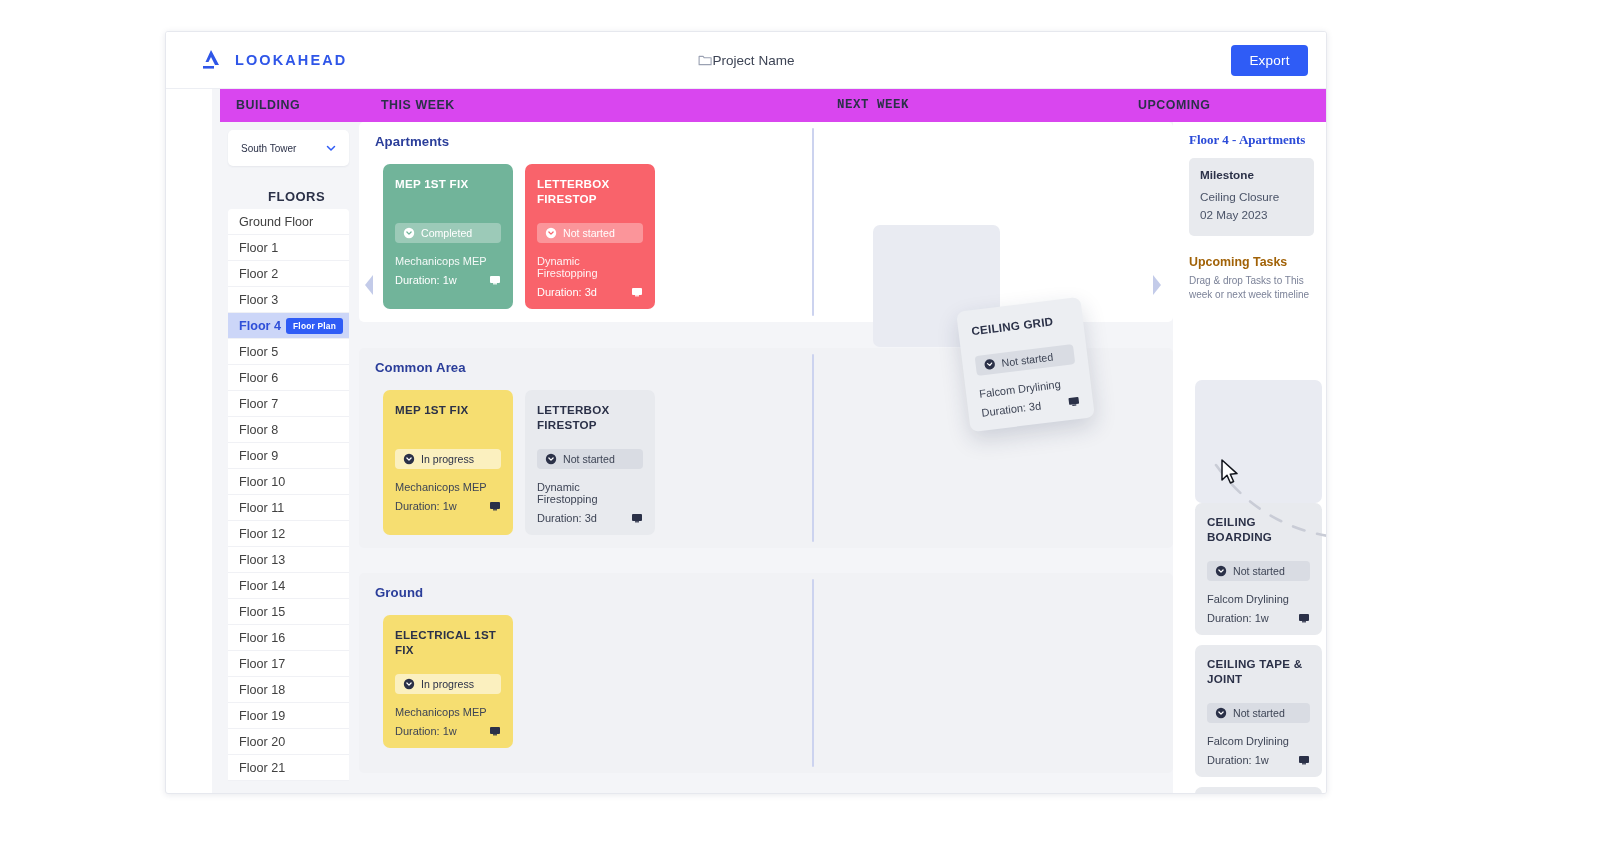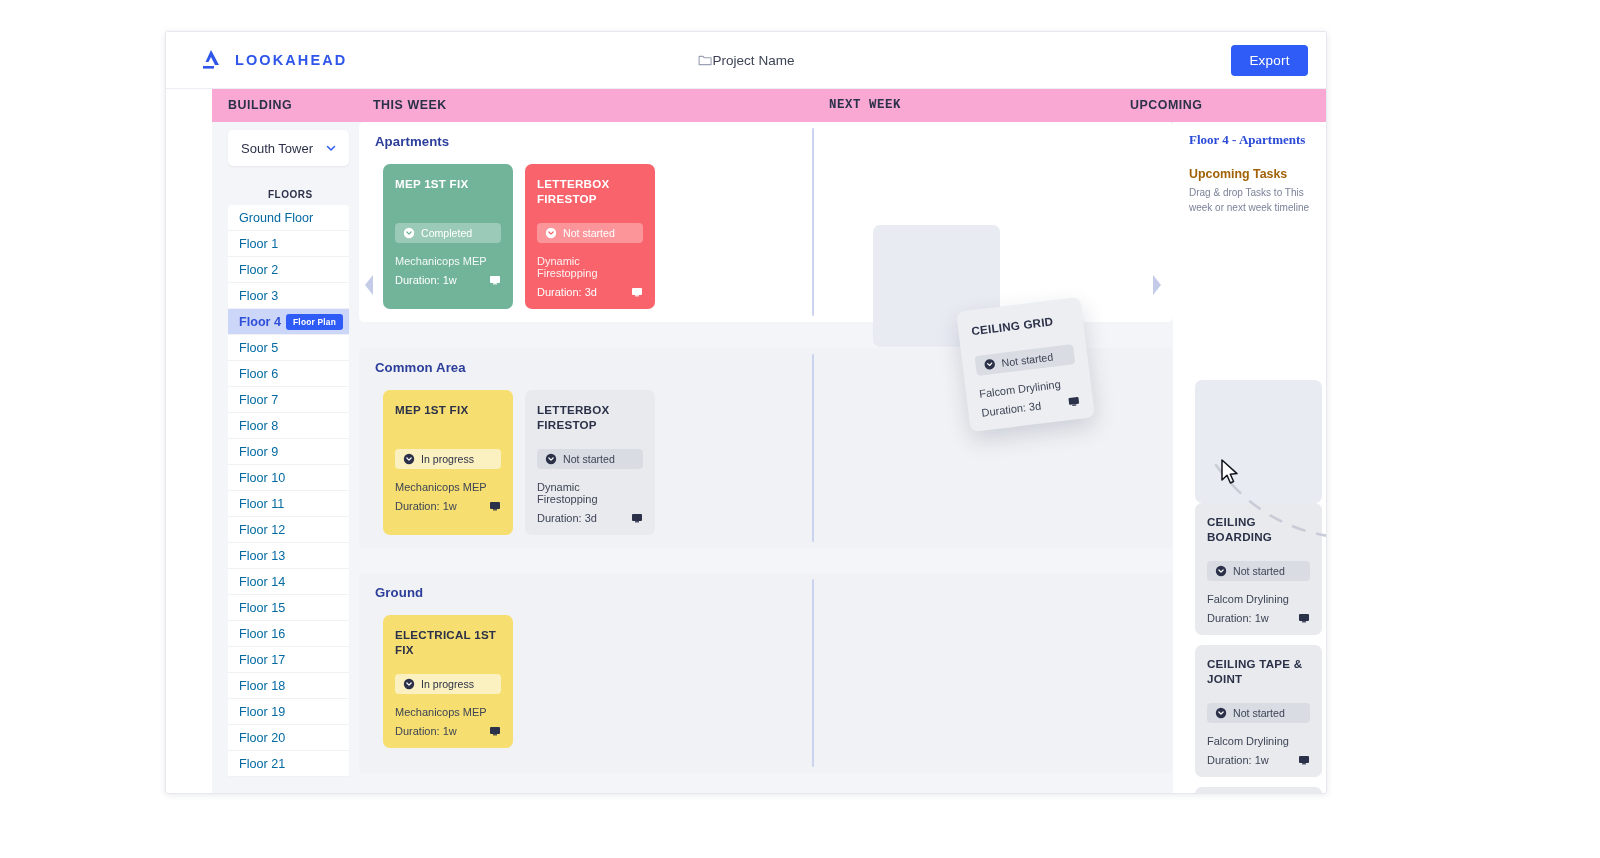--- a/index.html
+++ b/index.html
@@ -58,22 +58,22 @@
   .rail-label { font-size: 7.2px; color: #5a6276; letter-spacing: .1px; }
   .rail-item.active .rail-label { color: #2f5cf6; }
   .rail-ico { width: 15px; height: 15px; display: block; }
 
   
   .board {
     position: absolute; left: 46px; top: 57px; right: 0; bottom: 0;
     background: #f4f5f8;
   }
   .col-headers {
-    position: absolute; left: 0; top: 0; right: 0; height: 33px;
-    background: #f9a8d4;
+    position: absolute; left: 8px; top: 0; right: 0; height: 33px;
+    background: #d946ef;
   }
   .col-title {
     position: absolute; top: 9px;
     font-size: 12.4px; font-weight: 700; letter-spacing: .55px; color: #2b3148;
   }
   .ch-building { left: 16px; }
   .ch-this     { left: 161px; }
   .ch-next     { left: 617px; font-family: Liberation Mono, monospace; }
   .ch-upcoming { left: 918px; }
 
@@ -81,31 +81,31 @@
   .sidebar {
     position: absolute; left: 0; top: 33px; width: 147px; bottom: 0;
     overflow: hidden;
   }
   .tower-select {
     margin: 8px 10px 0 16px; height: 36px; background: #fff;
     border-radius: 5px; display: flex; align-items: center;
     justify-content: space-between; padding: 0 12px 0 13px;
     box-shadow: 0 1px 2px rgba(40,50,90,.07); cursor: pointer;
   }
-  .tower-name { font-size: 13px; color: #2b3148; }
+  .tower-name { font-size: 10px; color: #2b3148; }
   .chev { width: 12px; height: 12px; display: block; }
   .floors-title {
-    margin: 23px 0 5px 16px; font-size: 10px; font-weight: 700;
+    margin: 23px 0 5px 16px; font-size: 13px; font-weight: 700;
     letter-spacing: .5px; color: #2b3148; padding-left: 40px;
   }
   .floor-list { margin: 0 10px 0 16px; }
   .floor-row {
     height: 26px; background: #fff; border-bottom: 1px solid #f0f1f5;
     display: flex; align-items: center; padding-left: 11px;
-    font-size: 12.6px; color: #0369a1; cursor: pointer;
+    font-size: 12.6px; color: #404040; cursor: pointer;
     justify-content: space-between; padding-right: 6px;
   }
   .floor-row:first-child { border-radius: 4px 4px 0 0; }
   .floor-row.sel {
     background: #ccd6f8; color: #2f4fd8; font-weight: 700;
   }
   .floor-badge {
     background: #2f5cf6; color: #fff; font-size: 8.4px; font-weight: 700;
     border-radius: 3px; padding: 3px 7px; letter-spacing: .2px;
   }
@@ -453,20 +453,25 @@
     <svg class="nav-arrow arrow-left" viewBox="0 0 11 22">
       <path d="M9 1 L1 11 L9 21 Z" fill="#c3cbe9"></path>
     </svg>
     <svg class="nav-arrow arrow-right" viewBox="0 0 11 22">
       <path d="M2 1 L10 11 L2 21 Z" fill="#c3cbe9"></path>
     </svg>
 
     <div class="upcoming">
       <div class="upc-head">Floor 4 -  Apartments</div>
 
+      <div class="milestone">
+        <div class="ms-label">Milestone</div>
+        <div class="ms-line">Ceiling Closure</div>
+        <div class="ms-line" style="margin-top:1px">02 May 2023</div>
+      </div>
 
       <div class="upc-tasks-title">Upcoming Tasks</div>
       <div class="upc-tasks-sub">Drag &amp; drop Tasks to This week or next week timeline</div>
 
       <div style="position:absolute;left:22px;top:258px;width:127px;height:123px;background:#e9ebf2;border-radius:7px"></div>
 
       <div class="upc-cards" id="upc-cards">
           <div class="upc-card card">
             <div class="card-title">CEILING BOARDING</div>
             <div class="status">

